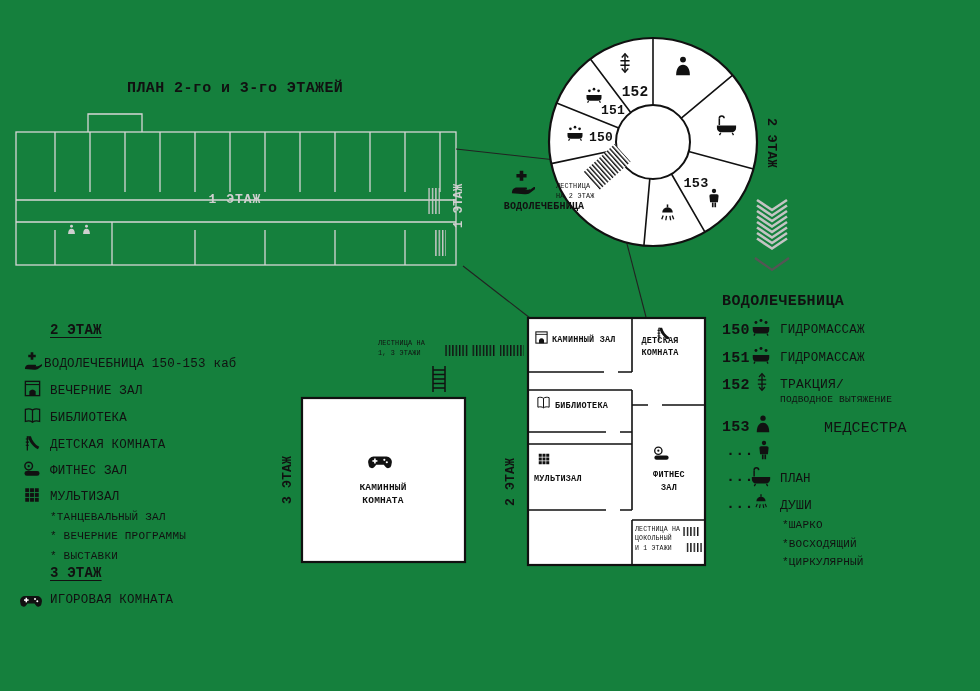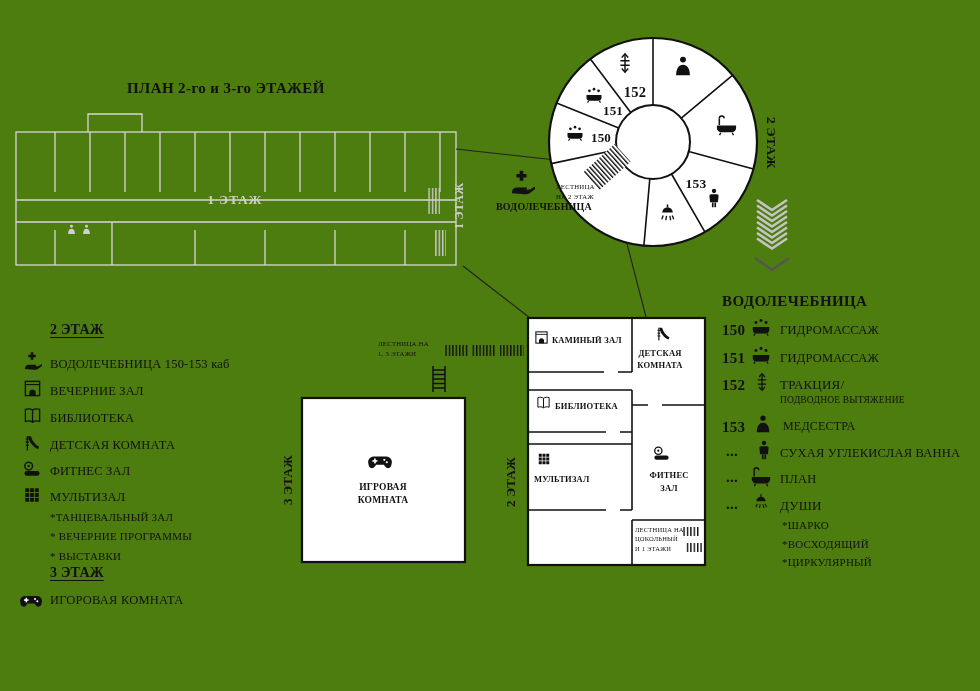--- a/index.html
+++ b/index.html
@@ -1,17 +1,17 @@
 <!DOCTYPE html>
 <html><head>
 <meta charset="utf-8">
 <style>
   html,body{margin:0;padding:0;background:#fff;}
-  #stage{position:relative;width:980px;height:691px;background:#4d7c0f;overflow:hidden;
-         font-family:Liberation Serif, serif;color:#111;}
+  #stage{position:relative;width:980px;height:691px;background:#15803d;overflow:hidden;
+         font-family:Liberation Mono, monospace;color:#111;}
   svg.bg{position:absolute;left:0;top:0;}
   .lbl{position:absolute;white-space:pre-line;line-height:1.3;letter-spacing:.2px;}
   .b{font-weight:bold;}
   .c{text-align:center;}
   .u{text-decoration:underline;text-underline-offset:3px;}
   .vd{writing-mode:vertical-rl;text-align:center;}
   .vu{writing-mode:vertical-rl;transform:rotate(180deg);text-align:center;}
   .faded{color:#cfcfcf;}
 </style>
 </head>
@@ -211,62 +211,61 @@
 <div class="lbl b c" style="left:584px;top:130px;width:34px;font-size:13px">150</div>
 <div class="lbl b c" style="left:596px;top:103px;width:34px;font-size:13px">151</div>
 <div class="lbl b c" style="left:617px;top:83px;width:36px;font-size:14.5px">152</div>
 <div class="lbl b c" style="left:678px;top:175px;width:36px;font-size:13.5px">153</div>
 <div class="lbl b vd" style="left:762px;top:106px;height:74px;font-size:13.5px">2 ЭТАЖ</div>
 <div class="lbl" style="left:556px;top:182px;width:64px;font-size:6.8px;line-height:1.45">ЛЕСТНИЦА
 НА 2 ЭТАЖ</div>
 <div class="lbl b c" style="left:492px;top:200px;width:104px;font-size:10px">ВОДОЛЕЧЕБНИЦА</div>
 
 <div class="lbl b u" style="left:50px;top:321px;font-size:14px">2 ЭТАЖ</div>
-<div class="lbl" style="left:50px;top:356px;font-size:12.5px">ВОДОЛЕЧЕБНИЦА 150-153 каб</div>
+<div class="lbl" style="left:44px;top:356px;font-size:12.5px">ВОДОЛЕЧЕБНИЦА 150-153 каб</div>
 <div class="lbl" style="left:50px;top:383px;font-size:12.5px">ВЕЧЕРНИЕ ЗАЛ</div>
 <div class="lbl" style="left:50px;top:410px;font-size:12.5px">БИБЛИОТЕКА</div>
 <div class="lbl" style="left:50px;top:437px;font-size:12.5px">ДЕТСКАЯ КОМНАТА</div>
 <div class="lbl" style="left:50px;top:463px;font-size:12.5px">ФИТНЕС ЗАЛ</div>
 <div class="lbl" style="left:50px;top:489px;font-size:12.5px">МУЛЬТИЗАЛ</div>
 <div class="lbl" style="left:50px;top:508px;font-size:11px;line-height:1.75">*ТАНЦЕВАЛЬНЫЙ ЗАЛ
 * ВЕЧЕРНИЕ ПРОГРАММЫ
 * ВЫСТАВКИ</div>
 <div class="lbl b u" style="left:50px;top:564px;font-size:14px">3 ЭТАЖ</div>
 <div class="lbl" style="left:50px;top:592px;font-size:12.5px">ИГОРОВАЯ КОМНАТА</div>
 
 <div class="lbl b vu" style="left:280px;top:444px;height:72px;font-size:13px">3 ЭТАЖ</div>
-<div class="lbl b c" style="left:338px;top:481px;width:90px;font-size:9.5px;line-height:1.4">ИГРОВАЯ
+<div class="lbl b c" style="left:338px;top:481px;width:90px;font-size:9.5px;line-height:1.4">КАМИННЫЙ
 КОМНАТА</div>
 
 <div class="lbl b vu" style="left:503px;top:446px;height:72px;font-size:13px">2 ЭТАЖ</div>
 <div class="lbl" style="left:378px;top:339px;width:54px;font-size:6.8px;line-height:1.45">ЛЕСТНИЦА НА
 1, 3 ЭТАЖИ</div>
-<div class="lbl b" style="left:552px;top:335px;font-size:8.5px">КАМИНЫЙ ЗАЛ</div>
-<div class="lbl b c" style="left:634px;top:348px;width:52px;font-size:8.5px;line-height:1.4">ДЕТСКАЯ
+<div class="lbl b" style="left:552px;top:335px;font-size:8.5px">КАМИННЫЙ ЗАЛ</div>
+<div class="lbl b c" style="left:634px;top:336px;width:52px;font-size:8.5px;line-height:1.4">ДЕТСКАЯ
 КОМНАТА</div>
 <div class="lbl b" style="left:555px;top:401px;font-size:8.5px">БИБЛИОТЕКА</div>
 <div class="lbl b" style="left:534px;top:474px;font-size:8.5px">МУЛЬТИЗАЛ</div>
 <div class="lbl b c" style="left:632px;top:469px;width:74px;font-size:8.5px;line-height:1.5">ФИТНЕС
 ЗАЛ</div>
 <div class="lbl" style="left:635px;top:525px;width:50px;font-size:6.5px;line-height:1.45">ЛЕСТНИЦА НА
 ЦОКОЛЬНЫЙ
 И 1 ЭТАЖИ</div>
 
 <div class="lbl b" style="left:722px;top:292px;font-size:15px;letter-spacing:.4px">ВОДОЛЕЧЕБНИЦА</div>
 <div class="lbl b" style="left:722px;top:321px;font-size:15px">150</div>
 <div class="lbl" style="left:780px;top:322px;font-size:12.5px">ГИДРОМАССАЖ</div>
 <div class="lbl b" style="left:722px;top:349px;font-size:15px">151</div>
 <div class="lbl" style="left:780px;top:350px;font-size:12.5px">ГИДРОМАССАЖ</div>
 <div class="lbl b" style="left:722px;top:376px;font-size:15px">152</div>
 <div class="lbl" style="left:780px;top:377px;font-size:13px">ТРАКЦИЯ/</div>
 <div class="lbl" style="left:780px;top:394px;font-size:9.5px">ПОДВОДНОЕ ВЫТЯЖЕНИЕ</div>
 <div class="lbl b" style="left:722px;top:418px;font-size:15px">153</div>
-<div class="lbl" style="left:783px;top:419px;font-size:12px">МЕДСЕСТРА</div>
+<div class="lbl" style="left:824px;top:419px;font-size:15px">МЕДСЕСТРА</div>
 <div class="lbl b" style="left:726px;top:442px;font-size:15px">...</div>
-<div class="lbl" style="left:780px;top:445px;font-size:12.5px">СУХАЯ УГЛЕКИСЛАЯ ВАННА</div>
 <div class="lbl b" style="left:726px;top:468px;font-size:15px">...</div>
 <div class="lbl" style="left:780px;top:471px;font-size:12.5px">ПЛАН</div>
 <div class="lbl b" style="left:726px;top:495px;font-size:15px">...</div>
 <div class="lbl" style="left:780px;top:498px;font-size:13px">ДУШИ</div>
 <div class="lbl" style="left:782px;top:516px;font-size:11px;line-height:1.7">*ШАРКО
 *ВОСХОДЯЩИЙ
 *ЦИРКУЛЯРНЫЙ</div>
 
 </div>
 

